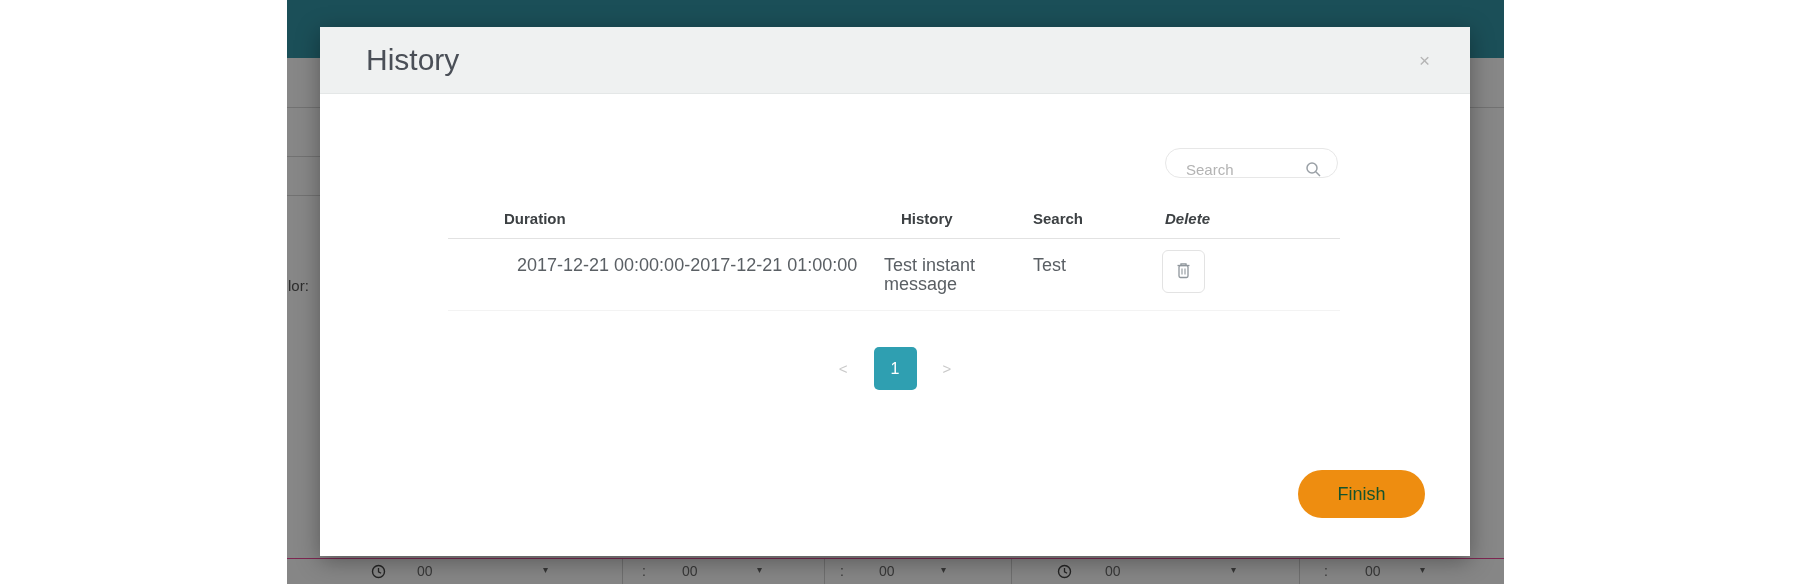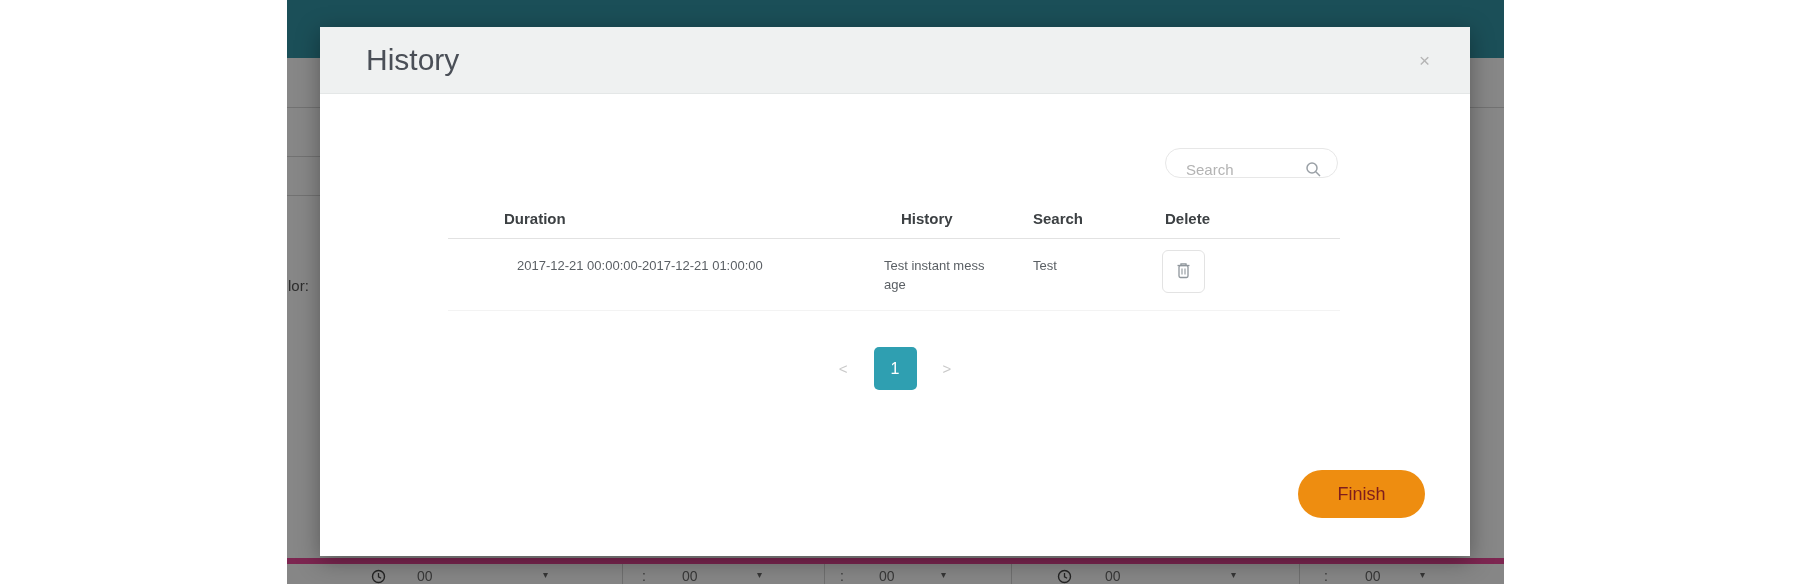--- a/index.html
+++ b/index.html
@@ -11,21 +11,21 @@
 
   
   .page { position:absolute; left:287px; top:0; width:1217px; height:584px; background:#ffffff; }
   .topbar { position:absolute; left:0; top:0; width:100%; height:58px; background:var(--topbar-teal,#3395a6); }
   .bg-line { position:absolute; border-top:1px solid #d8d8d8; height:0; }
   .bg-line.l1 { top:107px; left:0; width:100%; }
   .bg-line.l2 { top:156px; left:0; width:620px; }
   .bg-line.l3 { top:195px; left:0; width:620px; }
   .bg-cropped-label { position:absolute; left:1px; top:277px; font-size:15px; color:#555; }
 
-  .time-row { position:absolute; left:0; top:558px; width:100%; height:26px; border-top:6px solid #ec4899; background:#fdfdfd; }
+  .time-row { position:absolute; left:0; top:558px; width:100%; height:26px; border-top:1px solid #ec4899; background:#fdfdfd; }
   .time-row .titem { position:absolute; top:4px; font-size:14px; color:#6a6a6a; }
   .time-row .tarrow { position:absolute; top:5px; font-size:10px; color:#666; }
   .time-row .tclock { position:absolute; top:5px; }
   .tsep { position:absolute; top:0; height:26px; width:0; border-left:1px solid #d2d2d2; }
 
   .overlay { position:absolute; inset:0; background:rgba(0,0,0,0.47); }
 
   
   .modal {
     position:absolute; left:320px; top:27px; width:1150px; height:529px;
@@ -41,45 +41,45 @@
 
   .search-box { position:absolute; left:845px; top:121px; width:173px; height:30px; border:1px solid #e7e7e7; border-radius:21px; background:#fff; }
   .search-input {
     position:absolute; left:18px; top:1px; width:118px; height:38px; border:none; outline:none;
     background:transparent; font-size:15px; color:#555; font-family:"Liberation Sans", sans-serif;
   }
   .search-input::placeholder { color:#b3b3b3; opacity:1; }
   .search-icon { position:absolute; right:15px; top:12px; cursor:pointer; background:none; border:none; padding:0; }
 
   .th { position:absolute; top:183px; font-size:15px; font-weight:700; color:#3c4043; }
-  .th.c1 { left:184px; } .th.c2 { left:581px; } .th.c3 { left:713px; } .th.c4 { left:845px; }
+  .th.c1 { left:184px; } .th.c2 { left:581px; } .th.c3 { left:713px; } .th.c4 { left:845px;font-style:italic; }
   .table-underline { position:absolute; left:128px; top:211px; width:892px; border-top:1px solid #e2e2e2; }
   .row-underline   { position:absolute; left:128px; top:283px; width:892px; border-top:1px solid #f3f3f3; }
 
-  .td { position:absolute; top:229px; font-size:13px; color:#5a5f64; line-height:19px; }
+  .td { position:absolute; top:229px; font-size:18px; color:#5a5f64; line-height:19px; }
   .td.c1 { left:197px; }
   .td.c2 { left:564px; width:104px; word-break:break-all; }
   .td.c3 { left:713px; }
 
   .delete-btn {
     position:absolute; left:842px; top:223px; width:43px; height:43px;
     border:1px solid #e3e3e3; border-radius:6px; background:#fff; cursor:pointer;
     display:flex; align-items:center; justify-content:center;
   }
 
   .pagination { position:absolute; left:0; top:320px; width:100%; height:43px; display:flex; align-items:center; justify-content:center; gap:20px; }
   .pg-arrow { font-size:15px; color:#c9c9c9; background:none; border:none; cursor:pointer; font-family:"Liberation Sans", sans-serif; }
   .pg-current {
     width:43px; height:43px; border-radius:5px; background:var(--pagination-active,#2f9fb1);
     color:#fff; font-size:16px; display:flex; align-items:center; justify-content:center; cursor:pointer;
   }
 
   .finish-btn {
     position:absolute; left:978px; top:443px; width:127px; height:48px; border:none; border-radius:24px;
-    background:var(--finish-orange,#ee8d10); color:#7f1d1d; font-size:18px; cursor:pointer;
+    background:var(--finish-orange,#ee8d10); color:#14532d; font-size:18px; cursor:pointer;
     display:flex; align-items:center; justify-content:center; font-family:"Liberation Sans", sans-serif;
   }
 </style>
 </head>
 <body>
 
 <div class="page">
   <div class="topbar"></div>
   <div class="bg-line l1"></div>
   <div class="bg-line l2"></div>

